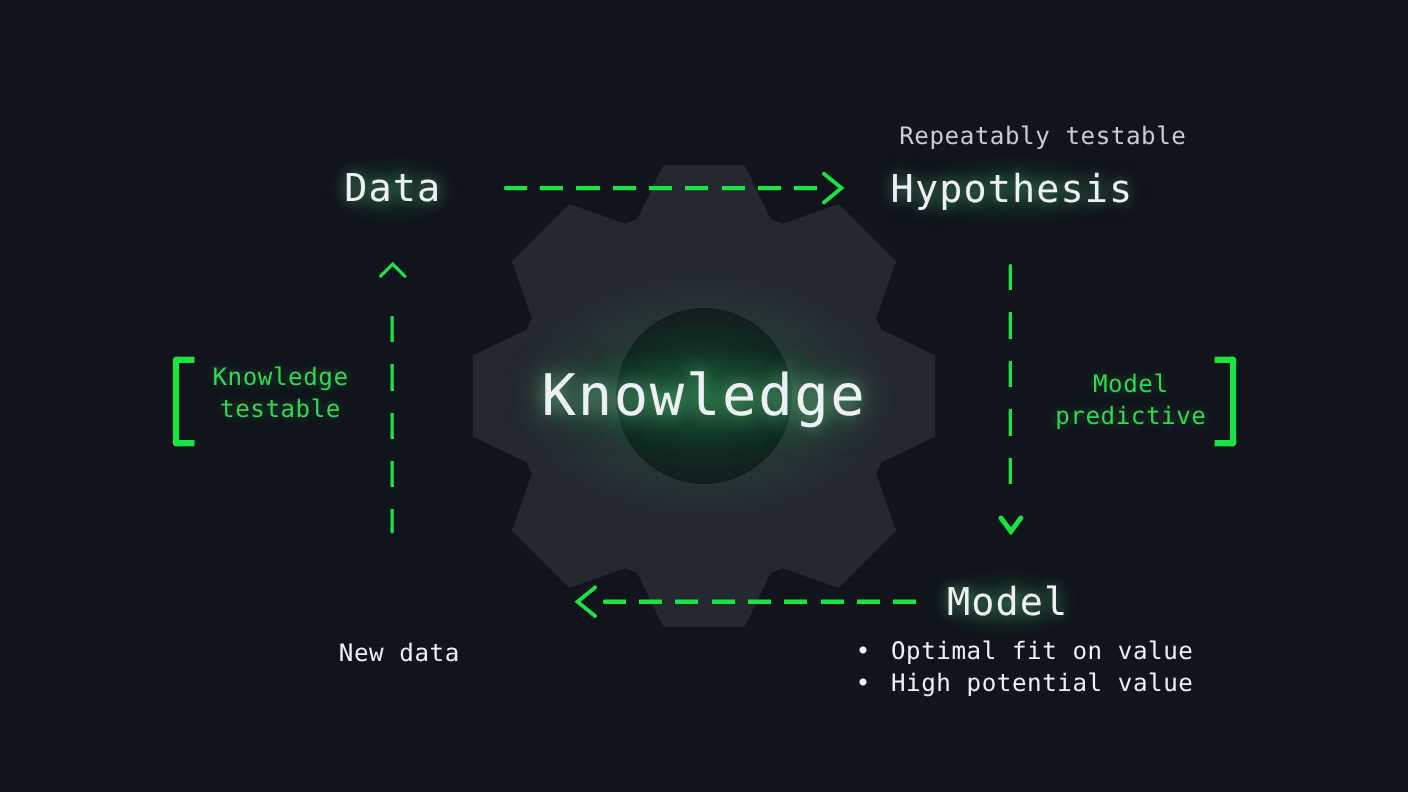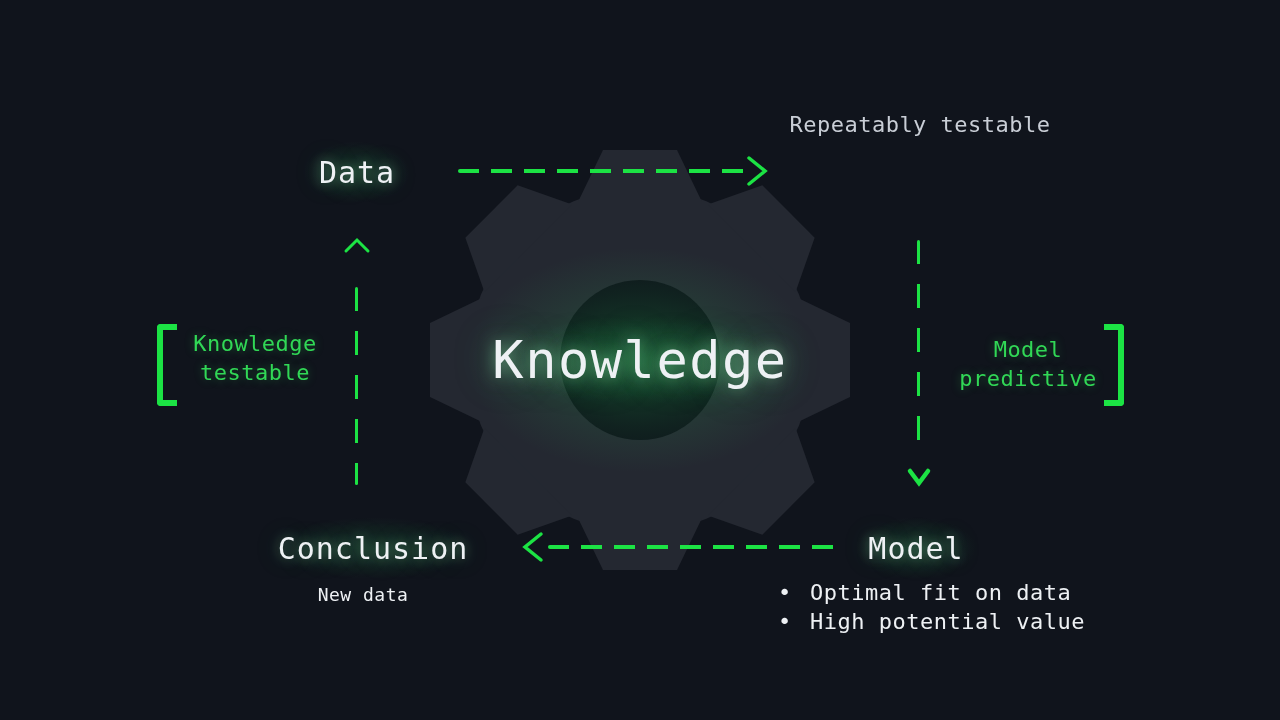--- a/index.html
+++ b/index.html
@@ -24,29 +24,29 @@
   .gear-svg{left:425px;top:145px;}
   .gear-body{fill:var(--gear);}
   .gear-hole{fill:var(--gear-hole);}
   .center-glow{
     left:640px;top:360px;width:460px;height:300px;
     background:radial-gradient(closest-side,rgba(46,190,92,0.30),rgba(46,190,92,0.10) 45%,rgba(46,190,92,0) 75%);
     pointer-events:none;
   }
   
   .node{
-    color:var(--white-text);font-size:30px;letter-spacing:1px;white-space:nowrap;
+    color:var(--white-text);font-size:35px;letter-spacing:1px;white-space:nowrap;
     padding:22px 30px;border-radius:46px;
     background:radial-gradient(closest-side,rgba(58,195,104,0.14),rgba(58,195,104,0.05) 55%,transparent 78%);
     text-shadow:0 0 12px rgba(160,255,190,0.40),0 0 28px rgba(70,220,120,0.25);
   }
   .node.big{font-size:52px;letter-spacing:1.5px;padding:26px 40px;
     text-shadow:0 0 16px rgba(160,255,190,0.55),0 0 42px rgba(70,220,120,0.35);}
-  .small-note{color:var(--muted-text);font-size:22px;letter-spacing:0.5px;white-space:nowrap;}
-  .small-white{color:var(--white-text);font-size:18px;letter-spacing:0.5px;white-space:nowrap;}
+  .small-note{color:var(--muted-text);font-size:22px;letter-spacing:0.5px;white-space:nowrap;margin-left:28px;}
+  .small-white{color:var(--white-text);font-size:22px;letter-spacing:0.5px;white-space:nowrap;}
   .side-label{
     color:var(--green-text);font-size:22px;line-height:29px;letter-spacing:0.5px;
     text-align:center;white-space:nowrap;
     text-shadow:0 0 10px rgba(49,216,86,0.35);
   }
   
   .h-dash{height:4px;border-radius:2px;
     background:repeating-linear-gradient(90deg,var(--accent-green) 0 21px,transparent 21px 33px);}
   .v-dash{width:3px;border-radius:2px;
     background:repeating-linear-gradient(180deg,var(--accent-green) 0 24px,transparent 24px 44px);}
@@ -83,29 +83,29 @@
     <circle class="gear-hole" cx="0" cy="0" r="80"></circle>
   </svg>
 
   <div class="abs ctr center-glow"></div>
 
   <div class="abs ctr node big" style="left:640px;top:360px;">Knowledge</div>
 
   <div class="abs ctr node" style="left:357px;top:172px;">Data</div>
 
   <div class="abs ctr small-note" style="left:920px;top:124px;">Repeatably testable</div>
+  <div class="abs ctr node" style="left:920px;top:173px;">Hypothesis</div>
 
-  <div class="abs ctr node" style="left:373px;top:548px;">Conclusion</div>
   <div class="abs ctr small-white" style="left:363px;top:594px;">New data</div>
 
   <div class="abs ctr node" style="left:916px;top:548px;">Model</div>
   <div class="abs bullets">
     <div class="bullet-row">
       <span class="bullet-glyph">•</span>
-      <span>Optimal fit on data</span>
+      <span>Optimal fit on value</span>
     </div>
     <div class="bullet-row">
       <span class="bullet-glyph">•</span>
       <span>High potential value</span>
     </div>
   </div>
 
   <div class="abs h-dash" style="left:458px;top:169px;width:290px;"></div>
   <svg class="abs ctr chev" style="left:757px;top:171px;" width="24" height="34" aria-hidden="true">
     <polyline points="4,4 20,17 4,30" stroke-width="3.5"></polyline>

